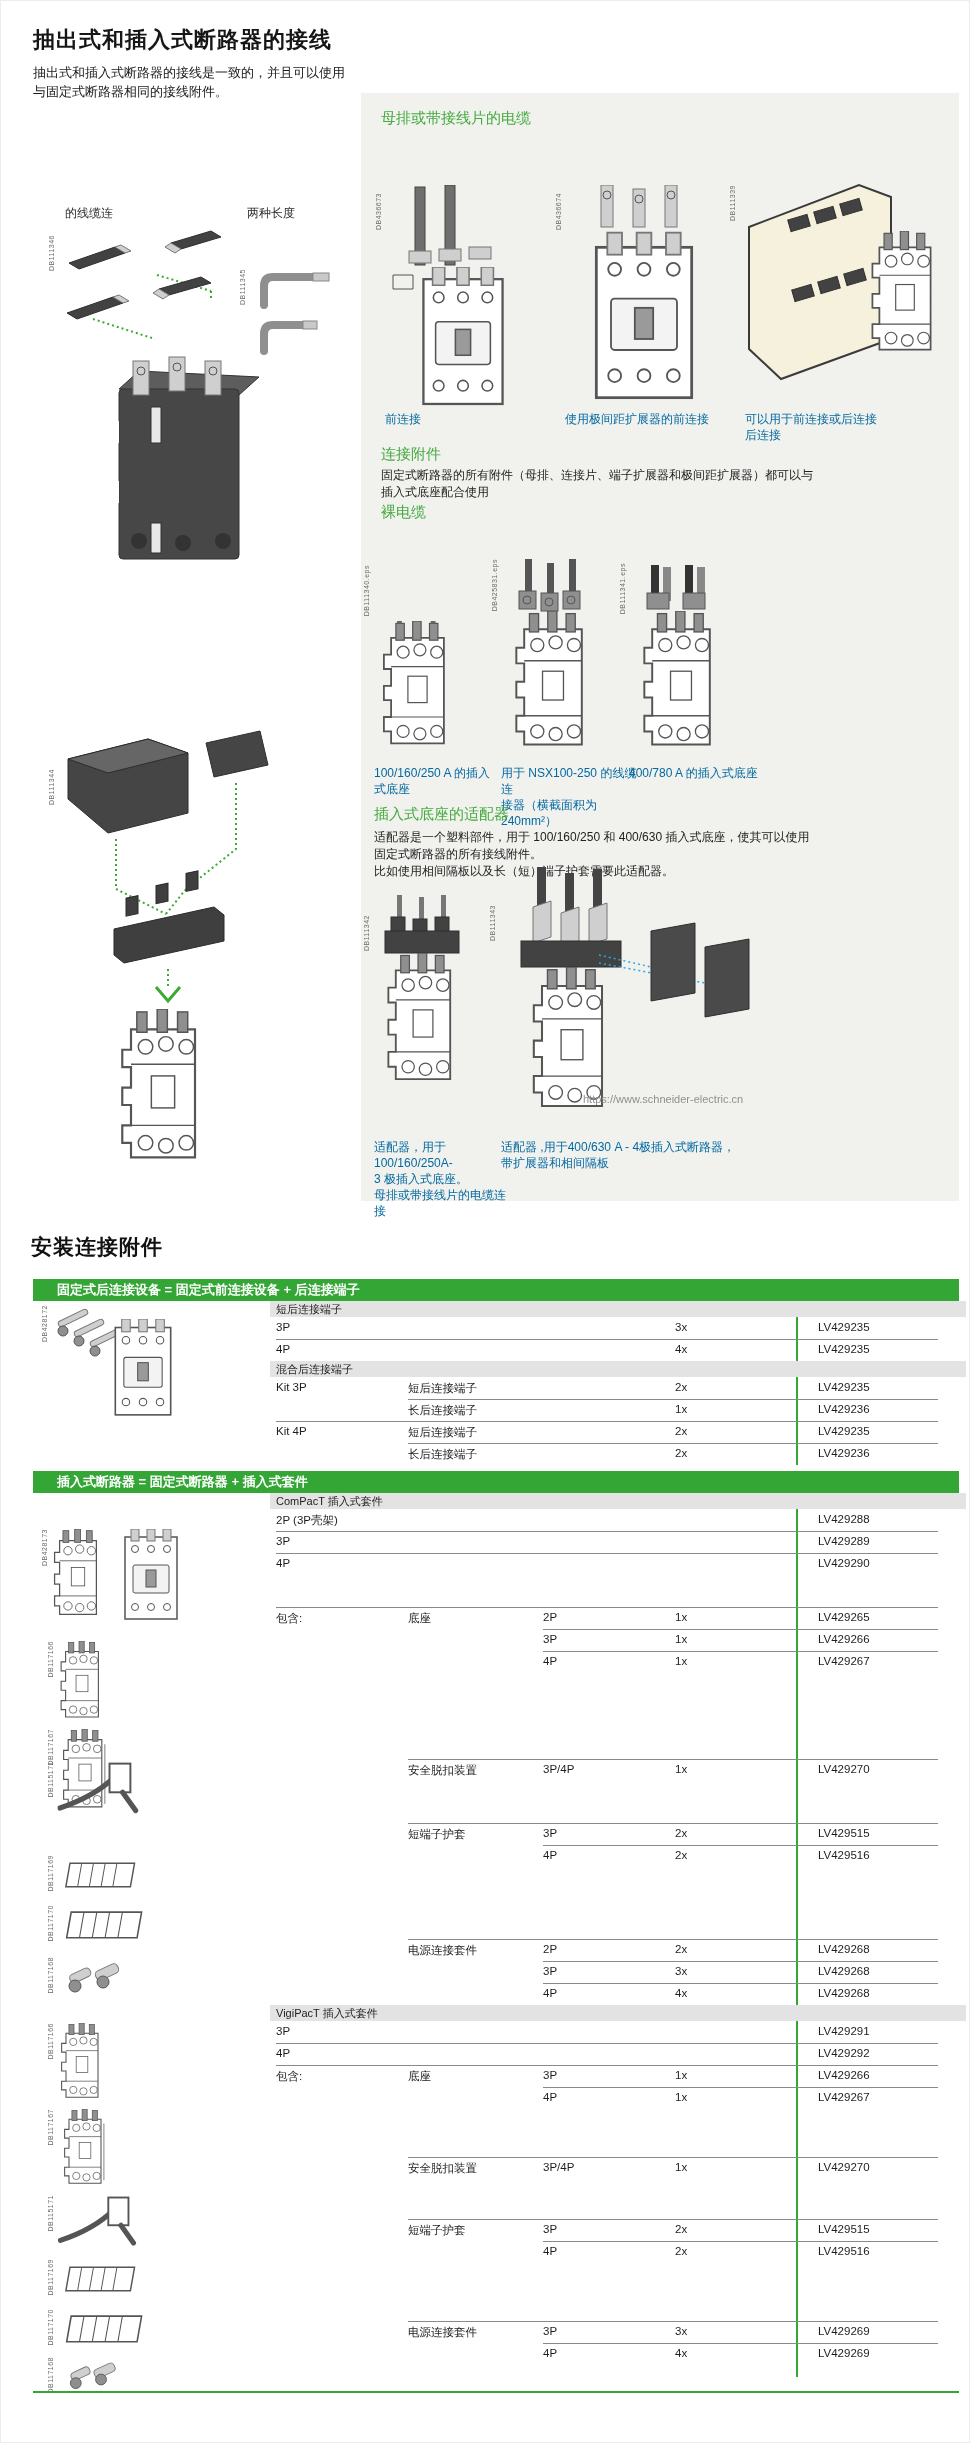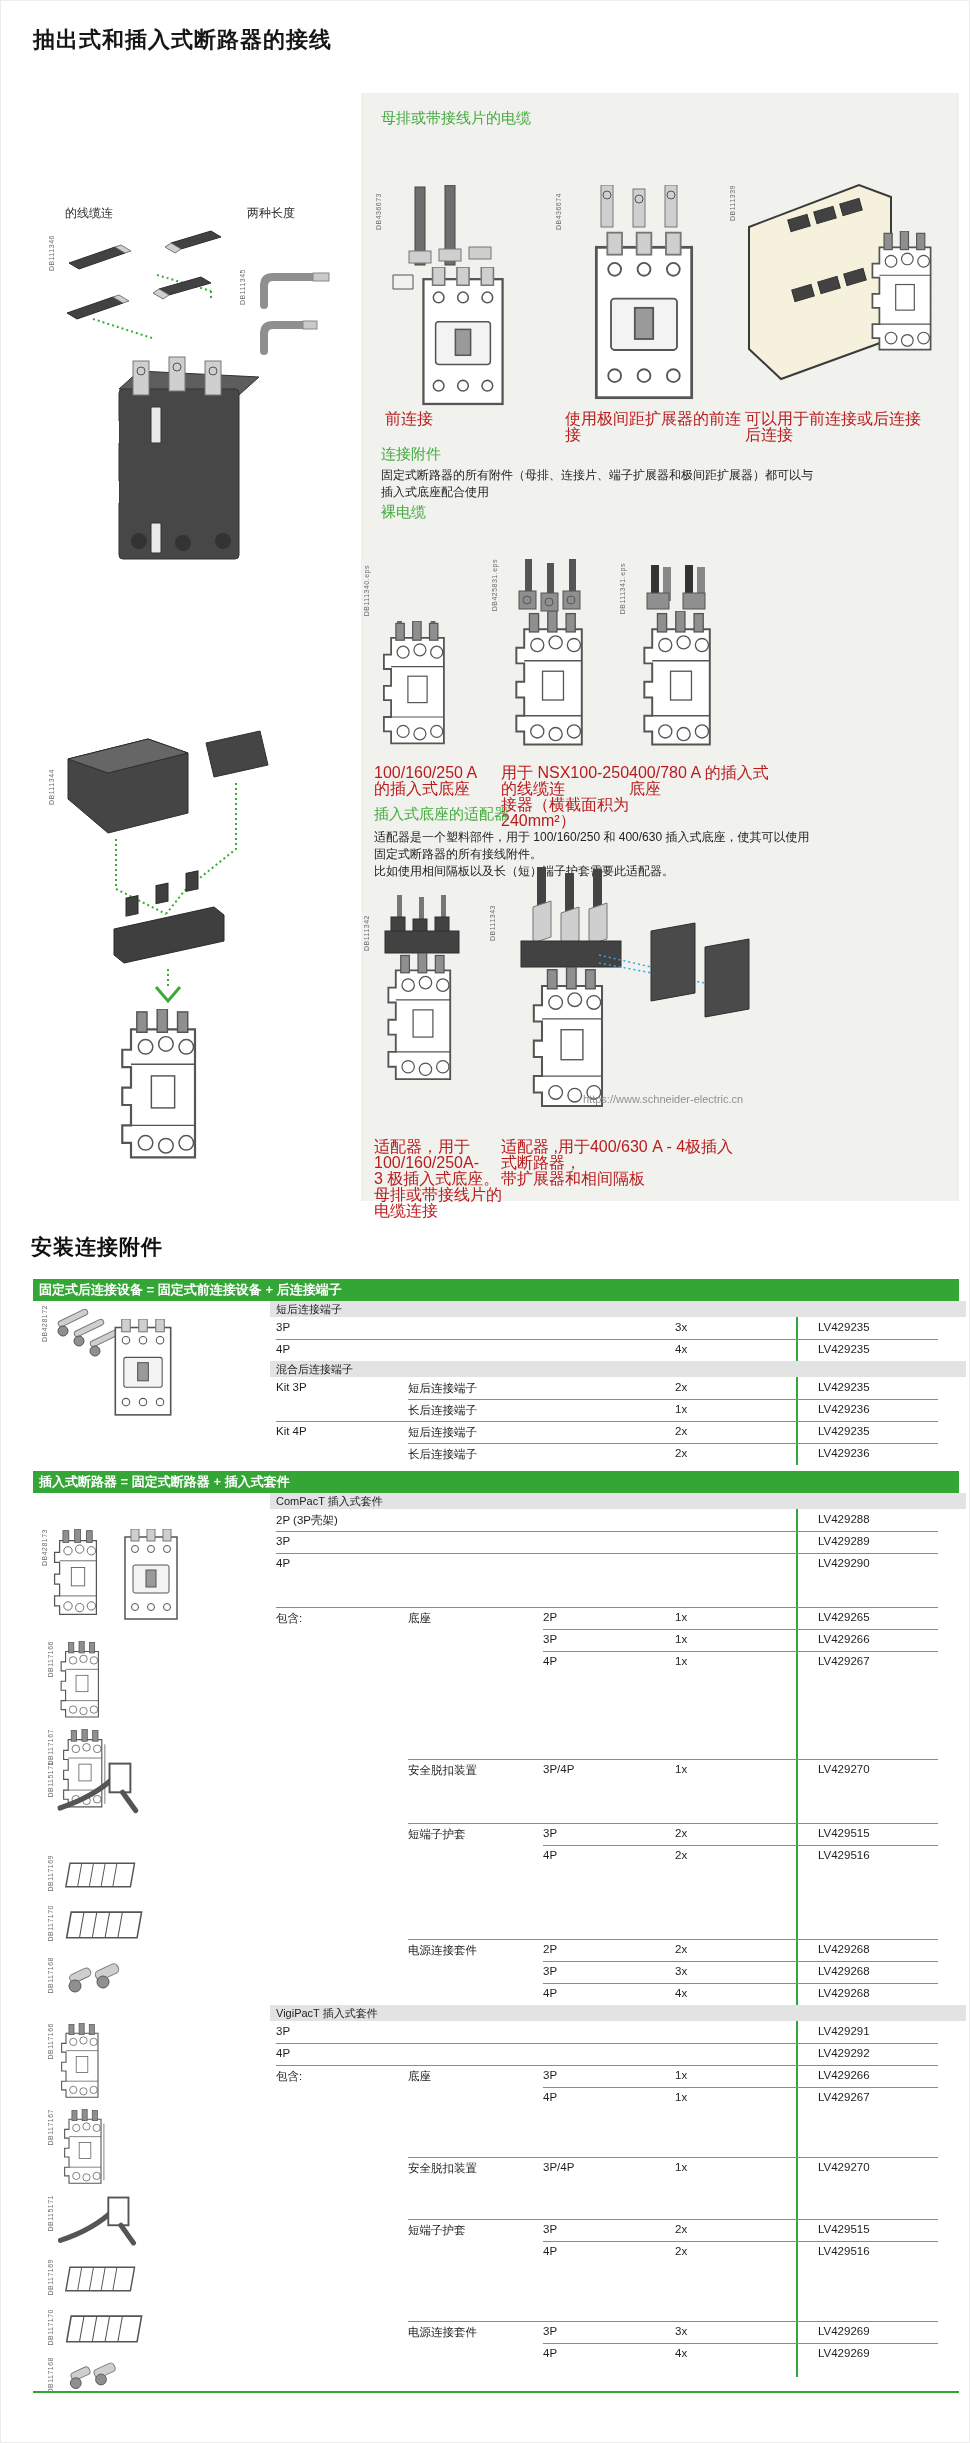--- a/index.html
+++ b/index.html
@@ -11,25 +11,25 @@
   body{background:#fff;font-family:"Liberation Sans","DejaVu Sans",sans-serif;color:var(--text-dark);}
   .page{position:relative;width:970px;height:2443px;background:#fff;border:1px solid #ececec;overflow:hidden;}
   .h1{position:absolute;left:32px;top:24px;font-size:22px;font-weight:bold;color:#161616;letter-spacing:1px;}
   .intro{position:absolute;left:32px;top:62px;font-size:13px;line-height:19px;white-space:pre-line;}
   .fig-label{position:absolute;font-size:12px;color:#2a2a2a;}
   .vcode{font-size:7px;color:var(--code-gray);writing-mode:vertical-rl;transform:rotate(180deg);letter-spacing:.5px;white-space:nowrap;}
   .vabs{position:absolute;}
   .panel{position:absolute;left:360px;top:92px;width:598px;height:1108px;background:var(--panel-bg);}
   .p-h{position:absolute;font-size:15px;color:var(--heading-green);}
   .p-b{position:absolute;font-size:12px;line-height:17px;white-space:pre-line;color:#222;}
-  .cap{position:absolute;font-size:16px;line-height:16px;white-space:pre-line;color:#b91c1c;}
+  .cap{position:absolute;font-size:12px;line-height:16px;white-space:pre-line;color:#0369a1;}
   .watermark{position:absolute;font-size:11px;color:var(--watermark-gray);}
   .h2{position:absolute;left:30px;top:1232px;font-size:21px;font-weight:bold;color:#111;letter-spacing:1px;}
   .banner{position:absolute;left:32px;width:926px;height:22px;background:var(--banner-green);}
-  .banner span{display:block;padding-left:6px;line-height:22px;font-size:13px;font-weight:bold;color:#fff;}
+  .banner span{display:block;padding-left:24px;line-height:22px;font-size:13px;font-weight:bold;color:#fff;}
   .tbl{position:absolute;left:275px;width:690px;}
   .t-sub{position:relative;background:var(--subheader-bg);height:16px;margin-left:-6px;width:696px;}
   .t-sub span{display:block;padding-left:6px;font-size:11px;line-height:16px;color:#1e1e1e;}
   .t-row{position:relative;}
   .t-gap{position:relative;}
   .cell{position:absolute;top:4px;font-size:11.5px;color:#1e1e1e;white-space:nowrap;}
   .pn{left:542px;}
   .rule{position:absolute;top:0;right:28px;height:1px;background:var(--rule-gray);}
   .vline{position:absolute;width:2px;background:var(--banner-green);left:795px;}
   .bottomline{position:absolute;left:32px;width:926px;height:2px;background:var(--banner-green);top:2390px;}
@@ -101,20 +101,22 @@
         <rect class="lt" x="22" y="20" width="32" height="6" rx="3" transform="rotate(-26 38 23)"></rect>
         <rect class="lt" x="38" y="30" width="32" height="6" rx="3" transform="rotate(-26 54 33)"></rect>
         <circle class="md" cx="12" cy="26" r="5"></circle>
           <circle class="md" cx="28" cy="36" r="5"></circle>
           <circle class="md" cx="44" cy="46" r="5"></circle>
       </symbol>
     </defs>
   </svg>
 
   <div class="h1">抽出式和插入式断路器的接线</div>
+  <div class="intro">抽出式和插入式断路器的接线是一致的，并且可以使用
+与固定式断路器相同的接线附件。</div>
 
   <div class="fig-label" style="left:64px;top:204px">的线缆连</div>
   <div class="fig-label" style="left:246px;top:204px">两种长度</div>
   <span class="vcode vabs" style="left:47px;top:234px">DB111346</span>
   <div class="figabs" style="left:58px;top:226px">
     <svg width="180" height="130" viewBox="0 0 180 130">
       <path class="gdot" d="M98 48 L152 64 M34 92 L96 112 M152 64 L152 72"></path>
       <polygon class="dk" points="10,36 56,20 66,26 20,42"></polygon>
         <polygon class="lt" points="56,20 66,26 72,24 62,18"></polygon>
       <polygon class="dk" points="112,16 152,4 162,10 122,22"></polygon>

